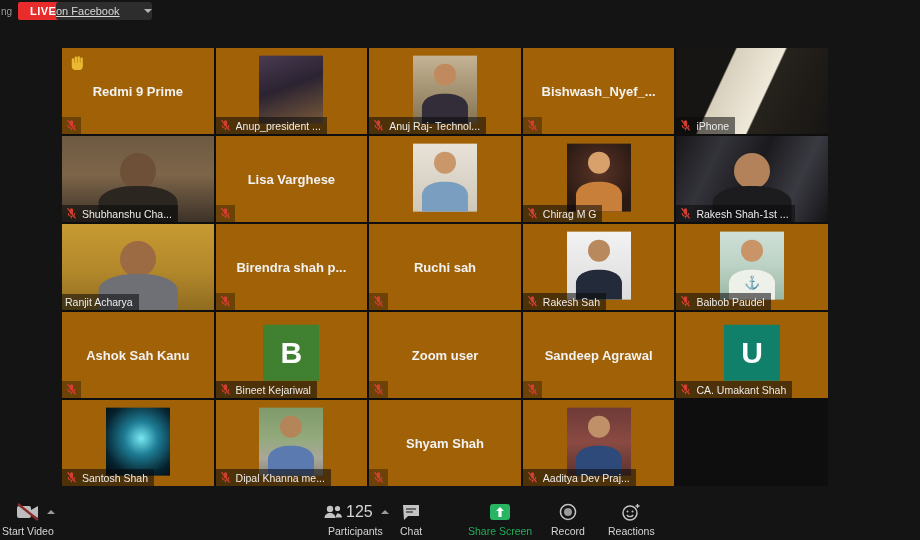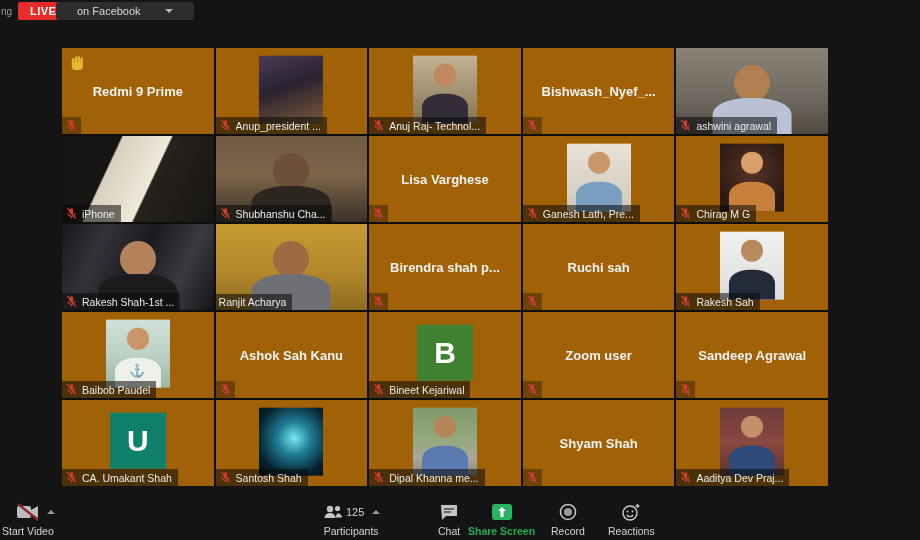--- a/index.html
+++ b/index.html
@@ -10,21 +10,21 @@
   }
   
   .topbar{position:absolute;left:0;top:0;width:776px;height:26px;}
   .frag{position:absolute;left:1px;top:6px;color:#9a9a9a;font-size:10px;}
   .live-badge{
     position:absolute;left:18px;top:2px;background:#e82c2c;color:#fff;
     font-size:11px;font-weight:bold;padding:3px 12px;border-radius:2px;letter-spacing:.5px;
   }
   .fb-btn{
     position:absolute;left:56px;top:2px;background:#2d2d2d;color:#d8d8d8;
-    font-size:11px;padding:3px 21px;border-radius:3px;display:flex;align-items:center;gap:24px;
+    font-size:11px;padding:3px 0;border-radius:3px;display:flex;align-items:center;gap:24px;text-decoration:underline;
   }
   .fb-caret{width:0;height:0;border-left:4px solid transparent;border-right:4px solid transparent;border-top:4px solid #b5b5b5;}
   
   .grid{
     position:absolute;left:62px;top:48px;width:766px;height:438px;
     display:grid;grid-template-columns:repeat(5,1fr);grid-template-rows:repeat(5,1fr);
     gap:2px;background:#0e0e0e;
   }
   .tile{position:relative;background:#a16207;overflow:hidden;}
   .tile.active{outline:2px solid #cdc83b;outline-offset:-2px;z-index:2;text-align:right;}
@@ -57,21 +57,21 @@
   .avatar-img .sil-body{width:72%;height:44%;}
   .avatar-video .sil-head{width:36px;height:36px;top:20%;}
   .avatar-video .sil-body{width:52%;height:42%;}
   .badge{position:absolute;left:50%;bottom:16%;transform:translateX(-50%);font-size:13px;line-height:1;}
   
   .toolbar{position:absolute;left:0;bottom:0;width:920px;height:48px;background:#141414;}
   .tb-btn{position:absolute;bottom:3px;display:flex;flex-direction:column;align-items:center;cursor:default;}
   .tb-btn .lbl{color:#d4d4d4;font-size:10.5px;margin-top:3px;white-space:nowrap;}
   .tb-ico{height:20px;display:flex;align-items:center;justify-content:center;position:relative;}
   .caret-up{width:0;height:0;border-left:4px solid transparent;border-right:4px solid transparent;border-bottom:4px solid #9a9a9a;}
-  .count{color:#d4d4d4;font-size:11px;margin-left:2px;}
+  .count{color:#d4d4d4;font-size:16px;margin-left:2px;}
   .share-lbl{color:#21ae57 !important;}
   .share-box{width:20px;height:16px;background:#27b561;border-radius:3px;display:flex;align-items:center;justify-content:center;}
 </style>
 </head>
 <body>
 
 <div class="topbar">
   <span class="frag">ng</span>
   <span class="live-badge">LIVE</span>
   <span class="fb-btn">
@@ -131,35 +131,20 @@
       <div class="pill icon-only">
         <svg class="mic" viewBox="0 0 16 16">
           <rect x="6" y="1.5" width="4" height="7.5" rx="2" fill="#d23f31"></rect>
           <path d="M4 7.5a4 4 0 0 0 8 0" stroke="#d23f31" stroke-width="1.3" fill="none"></path>
           <line x1="8" y1="11.5" x2="8" y2="14" stroke="#d23f31" stroke-width="1.3"></line>
           <line x1="3" y1="1.5" x2="13" y2="14" stroke="#d23f31" stroke-width="1.6"></line>
         </svg>
       </div>
     </div>
     <div class="tile">
-      <div class="avatar-video" style="background: linear-gradient(rgb(138, 130, 118) 0%, rgb(110, 103, 93) 60%, rgb(78, 72, 63) 100%);">
-        <div class="sil-head" style="background: rgb(176, 128, 80);"></div>
-        <div class="sil-body" style="background: rgb(185, 194, 212);"></div>
-      </div>
-      <div class="pill">
-        <svg class="mic" viewBox="0 0 16 16">
-          <rect x="6" y="1.5" width="4" height="7.5" rx="2" fill="#d23f31"></rect>
-          <path d="M4 7.5a4 4 0 0 0 8 0" stroke="#d23f31" stroke-width="1.3" fill="none"></path>
-          <line x1="8" y1="11.5" x2="8" y2="14" stroke="#d23f31" stroke-width="1.3"></line>
-          <line x1="3" y1="1.5" x2="13" y2="14" stroke="#d23f31" stroke-width="1.6"></line>
-        </svg>
-        <span class="nm">ashwini agrawal</span>
-      </div>
-    </div>
-    <div class="tile">
       <div class="avatar-video" style="background: linear-gradient(295deg, rgb(23, 21, 19) 0%, rgb(38, 34, 28) 42%, rgb(239, 233, 218) 43%, rgb(216, 208, 189) 68%, rgb(23, 21, 19) 69%);"></div>
       <div class="pill">
         <svg class="mic" viewBox="0 0 16 16">
           <rect x="6" y="1.5" width="4" height="7.5" rx="2" fill="#d23f31"></rect>
           <path d="M4 7.5a4 4 0 0 0 8 0" stroke="#d23f31" stroke-width="1.3" fill="none"></path>
           <line x1="8" y1="11.5" x2="8" y2="14" stroke="#d23f31" stroke-width="1.3"></line>
           <line x1="3" y1="1.5" x2="13" y2="14" stroke="#d23f31" stroke-width="1.6"></line>
         </svg>
         <span class="nm">iPhone</span>
       </div>
@@ -187,29 +172,20 @@
           <path d="M4 7.5a4 4 0 0 0 8 0" stroke="#d23f31" stroke-width="1.3" fill="none"></path>
           <line x1="8" y1="11.5" x2="8" y2="14" stroke="#d23f31" stroke-width="1.3"></line>
           <line x1="3" y1="1.5" x2="13" y2="14" stroke="#d23f31" stroke-width="1.6"></line>
         </svg>
       </div>
     </div>
     <div class="tile">
       <div class="avatar-img" style="background: linear-gradient(rgb(232, 226, 216), rgb(207, 200, 186));">
         <div class="sil-head" style="background: rgb(201, 151, 106);"></div>
         <div class="sil-body" style="background: rgb(122, 158, 192);"></div>
-      </div>
-      <div class="pill">
-        <svg class="mic" viewBox="0 0 16 16">
-          <rect x="6" y="1.5" width="4" height="7.5" rx="2" fill="#d23f31"></rect>
-          <path d="M4 7.5a4 4 0 0 0 8 0" stroke="#d23f31" stroke-width="1.3" fill="none"></path>
-          <line x1="8" y1="11.5" x2="8" y2="14" stroke="#d23f31" stroke-width="1.3"></line>
-          <line x1="3" y1="1.5" x2="13" y2="14" stroke="#d23f31" stroke-width="1.6"></line>
-        </svg>
-        <span class="nm">Ganesh Lath, Pre...</span>
       </div>
     </div>
     <div class="tile">
       <div class="avatar-img" style="background: radial-gradient(circle at 50% 40%, rgb(90, 52, 38) 0%, rgb(43, 26, 20) 75%);">
         <div class="sil-head" style="background: rgb(216, 160, 106);"></div>
         <div class="sil-body" style="background: rgb(200, 127, 58);"></div>
       </div>
       <div class="pill">
         <svg class="mic" viewBox="0 0 16 16">
           <rect x="6" y="1.5" width="4" height="7.5" rx="2" fill="#d23f31"></rect>
@@ -429,32 +405,32 @@
         <path d="M2.5 15c0-3 2.5-5 5.5-5s5.5 2 5.5 5z" fill="#c3c3c3"></path>
         <circle cx="15.5" cy="5.5" r="2.6" fill="#c3c3c3"></circle>
         <path d="M13.5 14.5c.4-2.6 2-4.3 2-4.3 2.6.2 4.5 2 4.5 4.3z" fill="#c3c3c3"></path>
       </svg>
       <span class="count">125</span>
       <span class="caret-up" style="margin-left:8px;"></span>
     </div>
     <span class="lbl">Participants</span>
   </div>
 
-  <div class="tb-btn" style="left:438px;">
+  <div class="tb-btn" style="left:400px;">
     <div class="tb-ico">
       <svg width="20" height="18" viewBox="0 0 20 18">
         <path d="M2 2h16v11H7l-4 4z" fill="#c3c3c3"></path>
         <line x1="5" y1="6" x2="15" y2="6" stroke="#2a2a2a" stroke-width="1.2"></line>
         <line x1="5" y1="9" x2="12" y2="9" stroke="#2a2a2a" stroke-width="1.2"></line>
       </svg>
     </div>
     <span class="lbl">Chat</span>
   </div>
 
-  <div class="tb-btn" style="left:468px;font-weight:bold;">
+  <div class="tb-btn" style="left:468px;">
     <div class="tb-ico">
       <span class="share-box">
         <svg width="10" height="11" viewBox="0 0 10 11">
           <path d="M5 0l4 4H6.6v6H3.4V4H1z" fill="#ffffff"></path>
         </svg>
       </span>
     </div>
     <span class="lbl share-lbl">Share Screen</span>
   </div>
 

